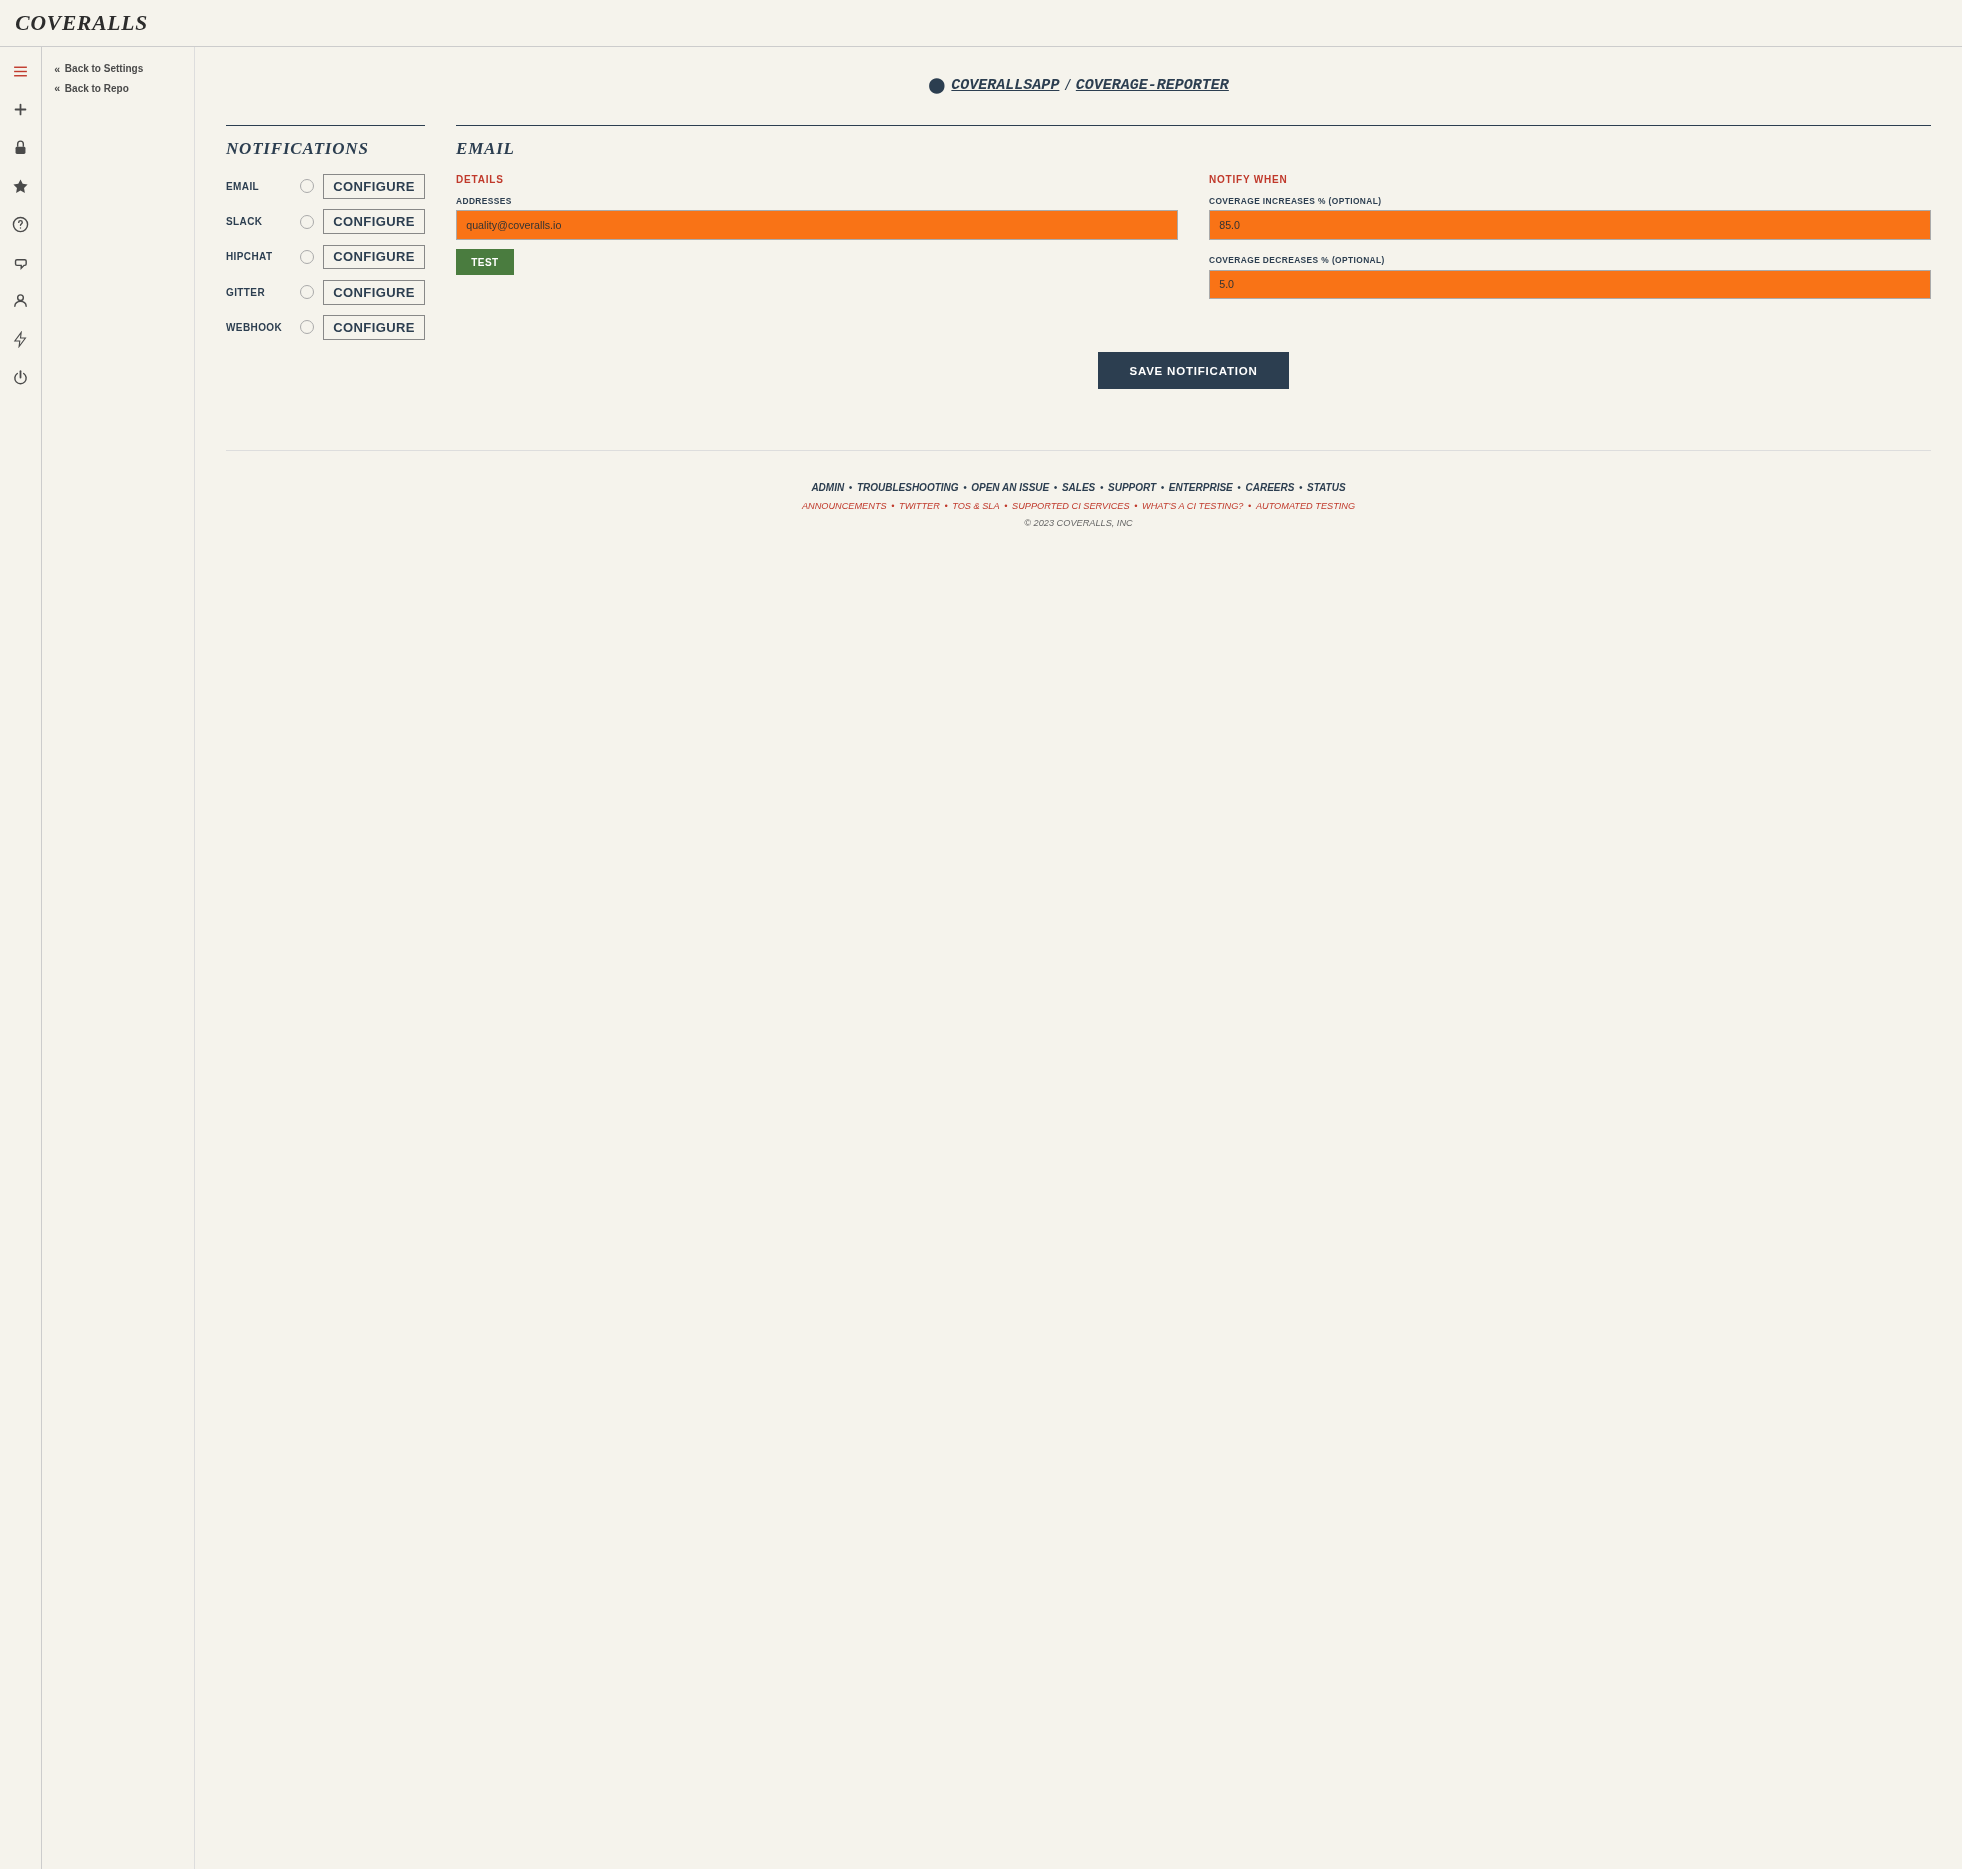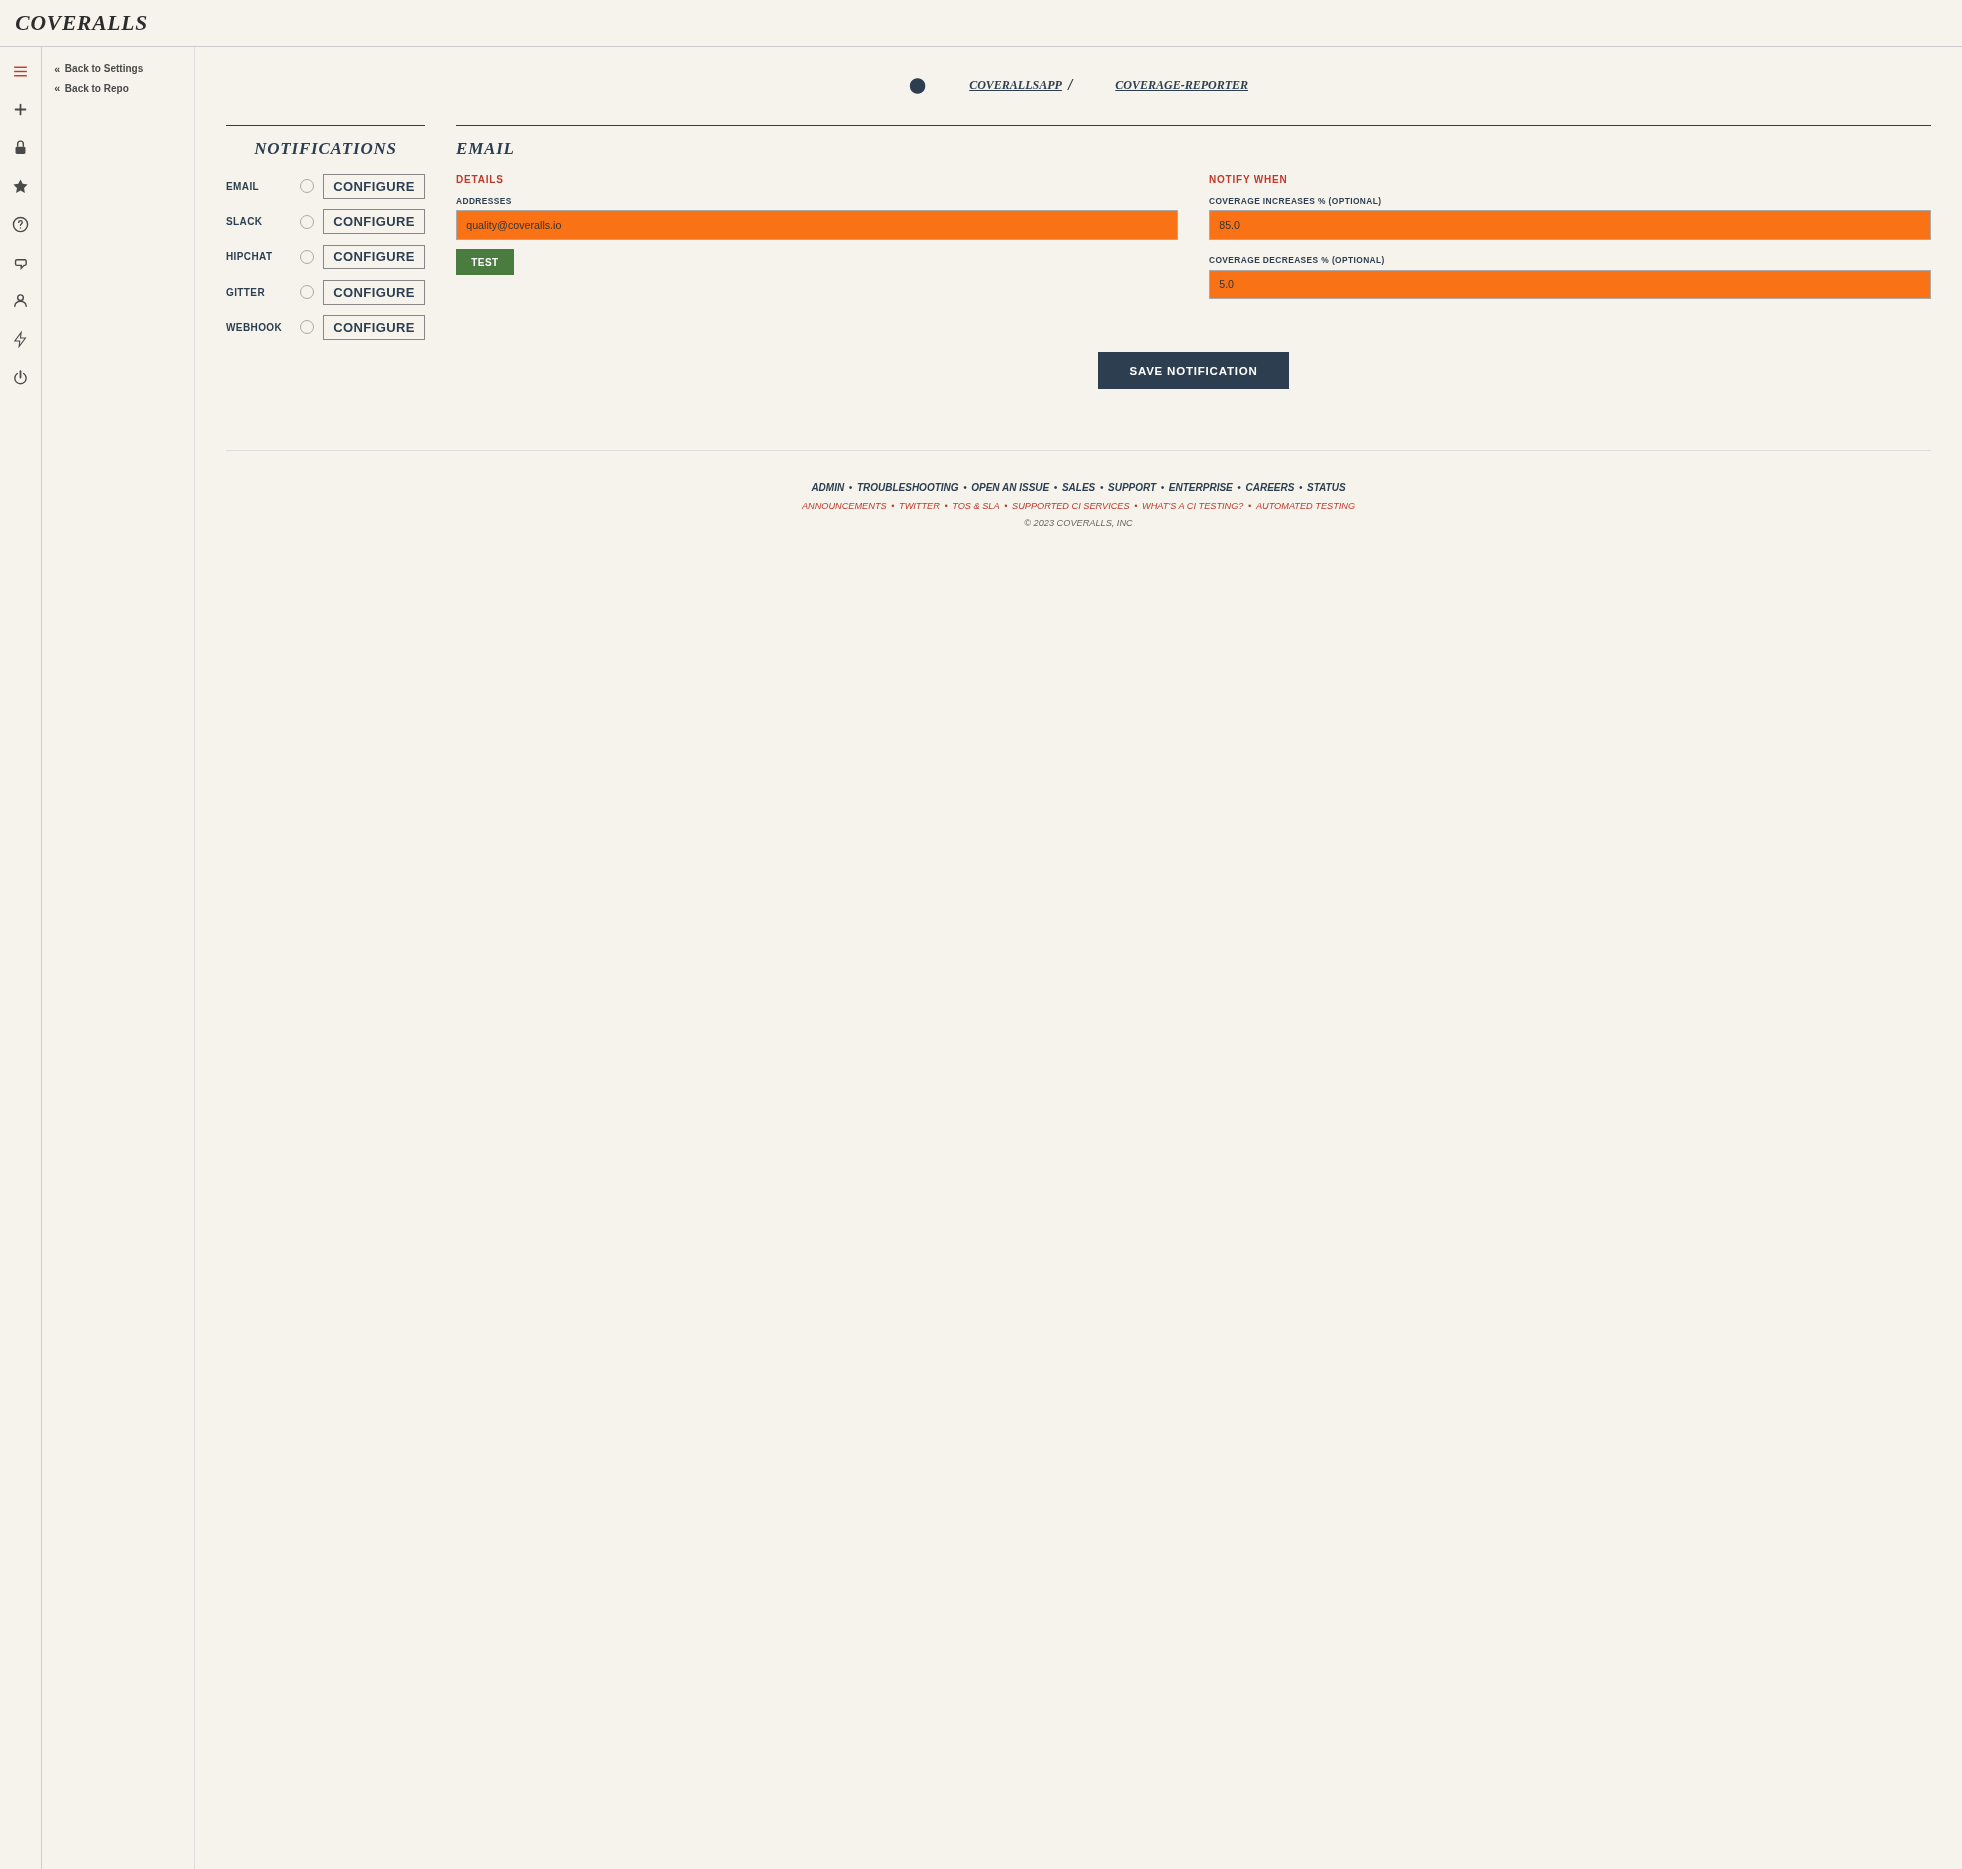--- a/index.html
+++ b/index.html
@@ -111,28 +111,27 @@
       align-items: center;
       justify-content: center;
       gap: 6.1px;
       margin-top: 6.1px;
     }
     .page-subtitle .github-icon {
       font-size: 15.3px;
       color: #2c3e50;
     }
     .page-subtitle .repo-link {
-      font-family: Liberation Serif, serif;
-      font-style: italic;
-      font-weight: bold;
-      font-size: 12px;
+      font-family: Liberation Mono, monospace;
+      font-style: italic;
+      font-weight: bold;
+      font-size: 15px;
       color: #2c3e50;
       text-decoration: underline;
       cursor: pointer;
-      margin-left: 37px;
     }
     .page-subtitle .separator {
       font-size: 15.3px;
       color: #2c3e50;
       font-style: italic;
     }
 
     
     .two-col {
       display: flex;
@@ -149,21 +148,20 @@
     }
     .panel-title {
       font-family: Georgia, serif;
       font-style: italic;
       font-weight: bold;
       font-size: 17px;
       color: #2c3e50;
       margin-bottom: 15.3px;
       letter-spacing: 0.8px;
       text-transform: uppercase;
-      text-align: center;
     }
 
     .notification-row {
       display: flex;
       align-items: center;
       justify-content: space-between;
       margin-bottom: 10.7px;
     }
     .notification-label {
       font-size: 10px;

